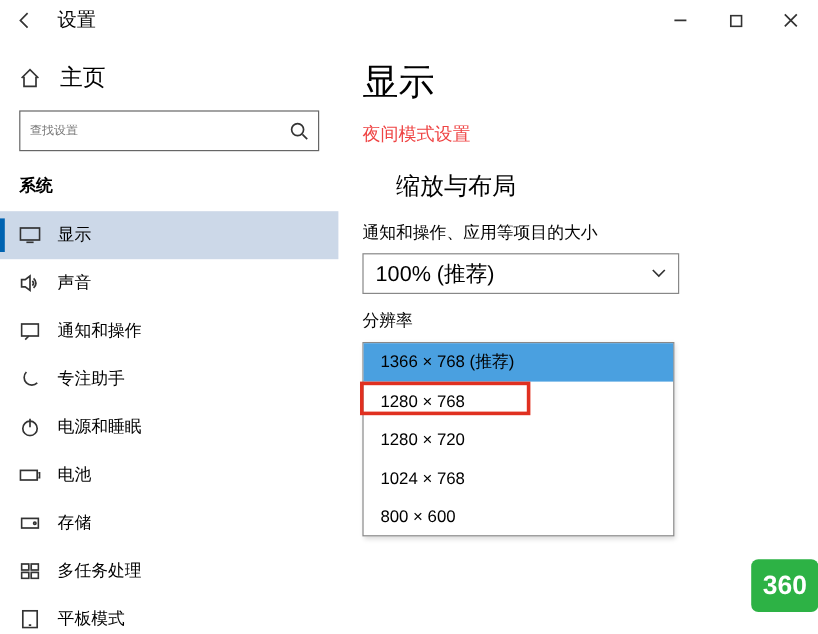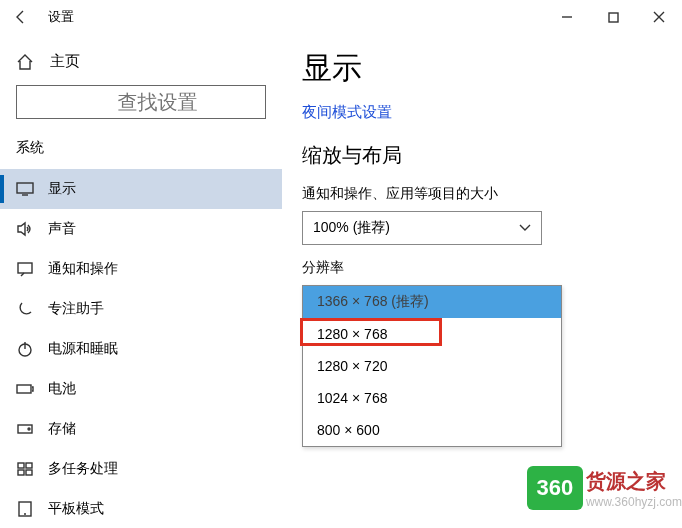--- a/index.html
+++ b/index.html
@@ -1,44 +1,44 @@
 <!DOCTYPE html>
 <html><head>
 <meta charset="utf-8">
 <style>
   * { box-sizing: border-box; margin: 0; padding: 0; font-family: "Microsoft YaHei", "Segoe UI", sans-serif; }
   body { width: 682px; height: 528px; background: #fff; color: #000; font-size: 14px; overflow: hidden; position: relative; }
 
   .titlebar { height: 34px; display: flex; align-items: center; }
   .back-btn { width: 42px; height: 34px; display: flex; align-items: center; justify-content: center; }
-  .title { font-size: 13px; margin-left: 6px; }
+  .title { font-size: 16px; margin-left: 6px; }
   .win-controls { margin-left: auto; display: flex; }
   .win-btn { width: 46px; height: 34px; display: flex; align-items: center; justify-content: center; }
 
   .content { display: flex; height: calc(100% - 34px); }
   .sidebar { width: 282px; padding: 12px 16px 0 16px; }
-  .home-row { display: flex; align-items: center; gap: 16px; padding: 6px 0 14px 0; font-size: 15px; }
+  .home-row { display: flex; align-items: center; gap: 16px; padding: 6px 0 14px 0; font-size: 19px; }
   .searchbox { display: flex; align-items: center; border: 1px solid #666; height: 34px; padding: 0 8px; margin-bottom: 20px; }
-  .searchbox input { border: none; outline: none; flex: 1; font-size: 20px; color: #555; background: transparent; text-align: center; }
-  .category { font-weight: 400; font-size: 14px; margin-bottom: 12px; }
+  .searchbox input { border: none; outline: none; flex: 1; font-size: 10px; color: #555; background: transparent; }
+  .category { font-weight: 700; font-size: 14px; margin-bottom: 12px; }
   .nav-list { list-style: none; margin-left: -16px; margin-right: -16px; }
   .nav-item { display: flex; align-items: center; gap: 14px; height: 40px; padding: 0 16px; font-size: 14px; position: relative; }
   .nav-item.selected { background: #ccd8e8; }
   .nav-item.selected::before { content: ""; position: absolute; left: 0; top: 6px; bottom: 6px; width: 4px; background: #0063b1; }
   .nav-icon { width: 18px; display: flex; align-items: center; justify-content: center; }
 
   .main { flex: 1; padding: 14px 20px 0 20px; position: relative; }
   .h1 { font-size: 30px; font-weight: 500; margin-bottom: 14px; }
-  .link { color: #1d4ed8; font-size: 15px; display: inline-block; margin-bottom: 20px; }
-  .h2 { font-size: 20px; font-weight: 500; margin-bottom: 16px; }
+  .link { color: #ef4444; font-size: 15px; display: inline-block; margin-bottom: 20px; }
+  .h2 { font-size: 20px; font-weight: 500; margin-bottom: 16px; margin-left: 28px; }
   .label { font-size: 14px; margin-bottom: 8px; }
-  .combo { border: 1px solid #888; width: 240px; height: 34px; display: flex; align-items: center; padding: 0 10px; justify-content: space-between; font-size: 14px; margin-bottom: 14px; }
+  .combo { border: 1px solid #888; width: 264px; height: 34px; display: flex; align-items: center; padding: 0 10px; justify-content: space-between; font-size: 18px; margin-bottom: 14px; }
   .dropdown { border: 1px solid #888; width: 260px; background: #fff; box-shadow: 1px 2px 4px rgba(0,0,0,0.15); }
   .dropdown-item { height: 32px; display: flex; align-items: center; padding: 0 14px; font-size: 14px; }
-  .dropdown-item.selected { background: #4aa0e0; color: #404040; }
+  .dropdown-item.selected { background: #4aa0e0; color: #000000; }
   .red-rect { position: absolute; border: 3px solid #e03020; pointer-events: none; }
 
   .brand { position: absolute; right: 0; bottom: 18px; display: flex; align-items: center; gap: 3px; }
   .brand-badge { background: #2db245; color: #fff; font-weight: 700; font-size: 22px; width: 56px; height: 44px; border-radius: 6px; display: flex; align-items: center; justify-content: center; }
   .brand-text { color: #b33; }
   .brand-text .t { font-size: 20px; font-weight: 600; }
   .brand-text .u { font-size: 12px; color: #bbb; }
 
   svg { stroke: #333; stroke-width: 1.4; fill: none; }
 </style>
@@ -195,17 +195,13 @@
       <div class="dropdown-item">800 × 600</div>
     </div>
     <div class="red-rect" style="left:18px; top:284px; width:142px; height:28px;"></div>
 
     
   </div>
 </div>
 
 <div class="brand">
   <div class="brand-badge">360</div>
-  <div class="brand-text">
-    <div class="t">货源之家</div>
-    <div class="u">www.360hyzj.com</div>
-  </div>
 </div>
 
 </body></html>

